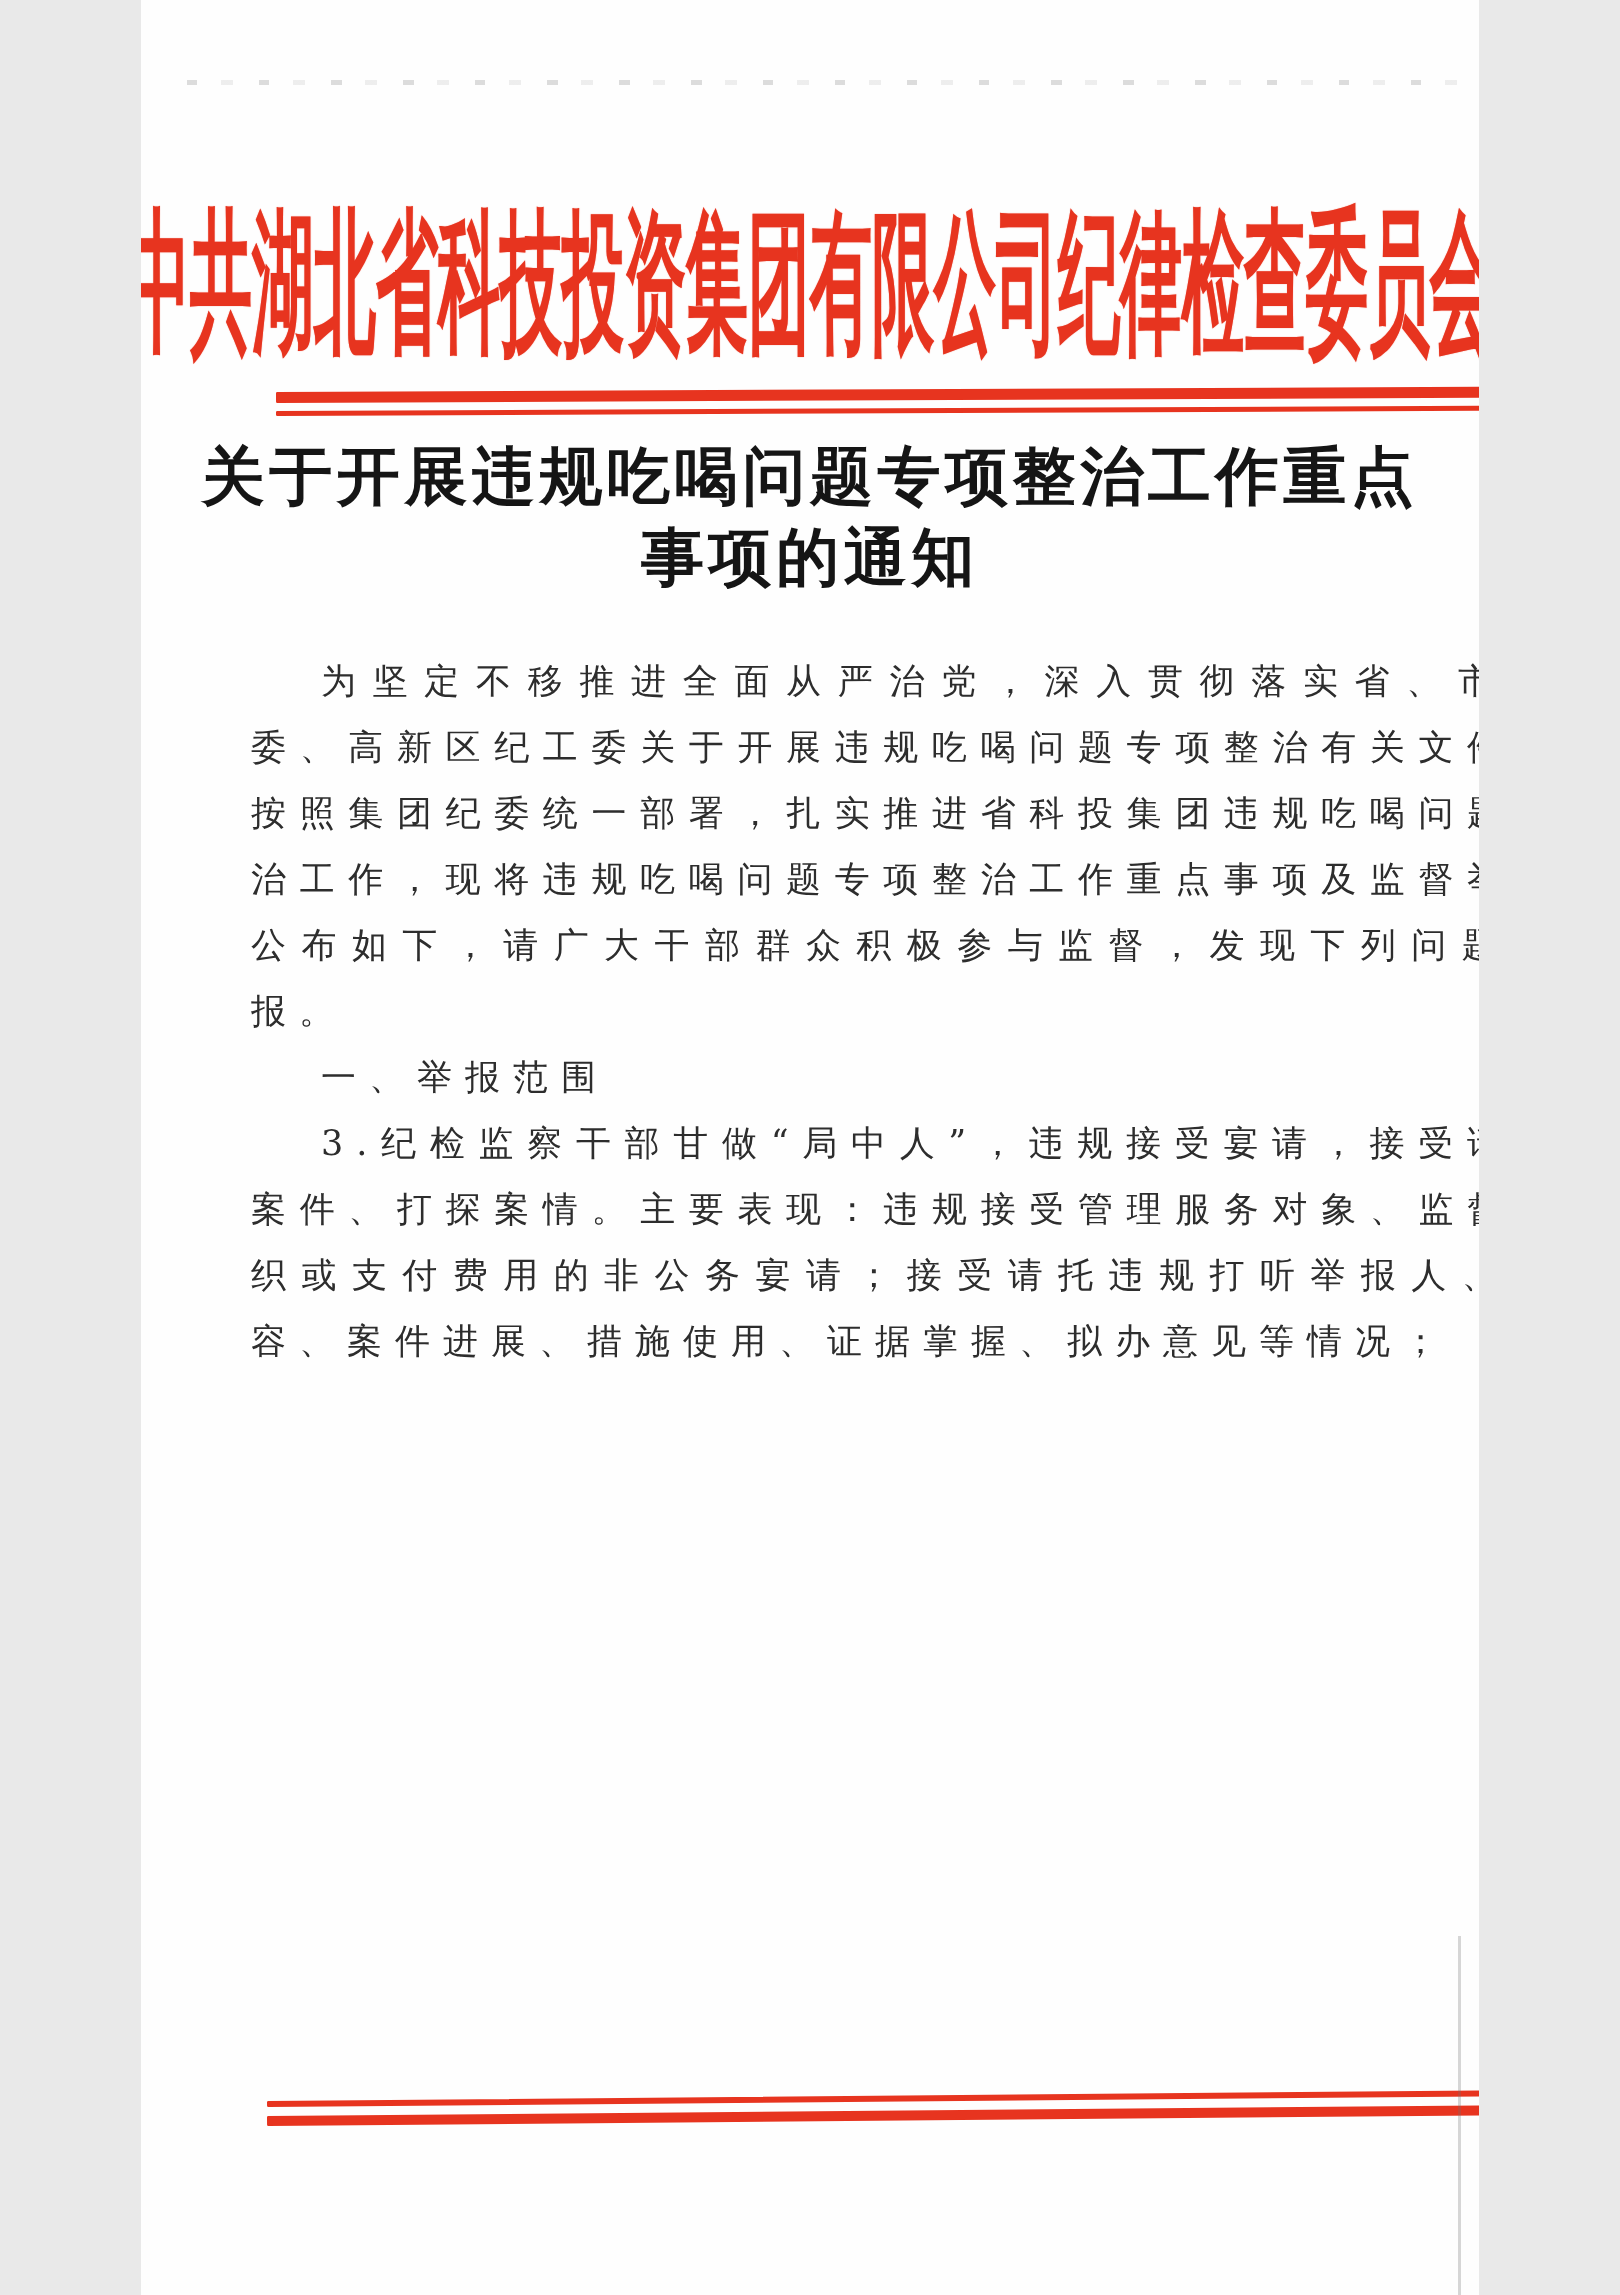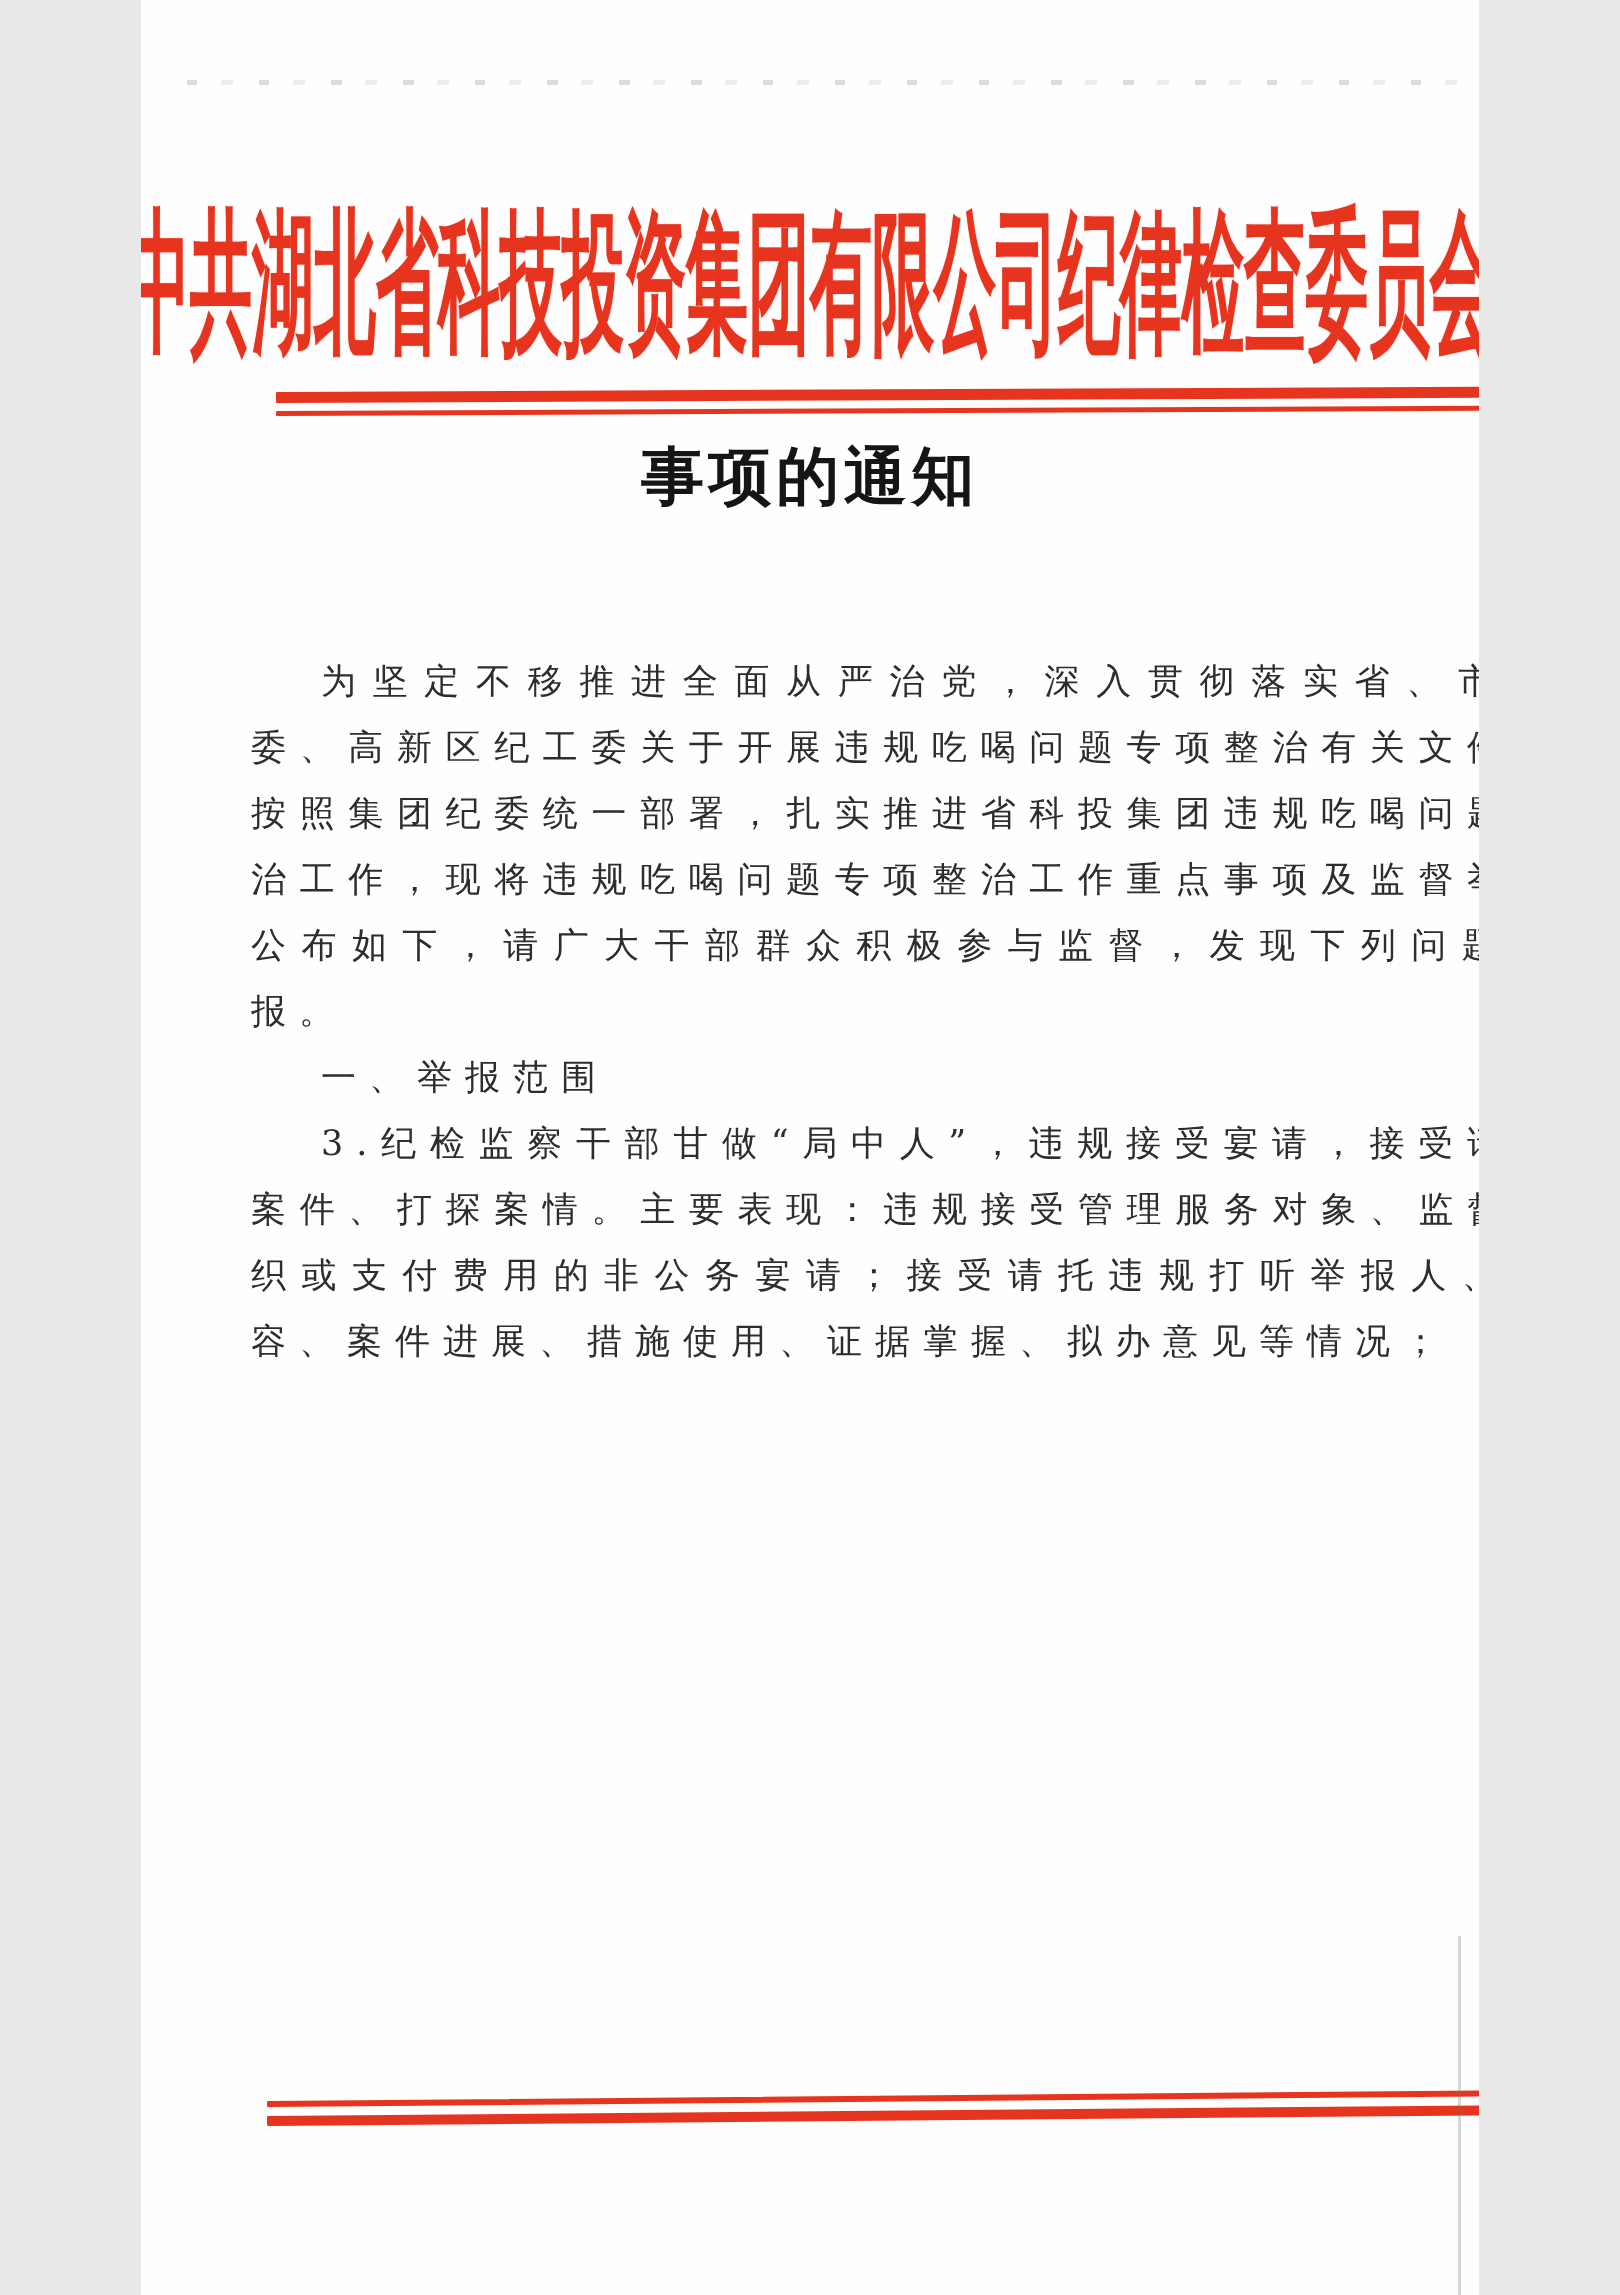--- a/index.html
+++ b/index.html
@@ -85,20 +85,21 @@
   <div class="scan-noise"></div>
 
   <div class="org-title-wrap">
     <span class="org-title">中共湖北省科技投资集团有限公司纪律检查委员会</span>
   </div>
 
   <div class="rule rule-header-thick"></div>
   <div class="rule rule-header-thin"></div>
 
   <div class="doc-title">
+    <div>关于开展违规吃喝问题专项整治工作重点</div>
     <div>事项的通知</div>
   </div>
 
   <div class="doc-body">
     <p>为坚定不移推进全面从严治党，深入贯彻落实省、市纪委监委、高新区纪工委关于开展违规吃喝问题专项整治有关文件要求，按照集团纪委统一部署，扎实推进省科投集团违规吃喝问题专项整治工作，现将违规吃喝问题专项整治工作重点事项及监督举报方式公布如下，请广大干部群众积极参与监督，发现下列问题及时举报。</p>
     <p>一、举报范围</p>
     <p>3.纪检监察干部甘做“局中人”，违规接受宴请，接受请托插手案件、打探案情。主要表现：违规接受管理服务对象、监督单位组织或支付费用的非公务宴请；接受请托违规打听举报人、举报内容、案件进展、措施使用、证据掌握、拟办意见等情况；</p>
   </div>
 
   <div class="rule rule-footer-thin"></div>

